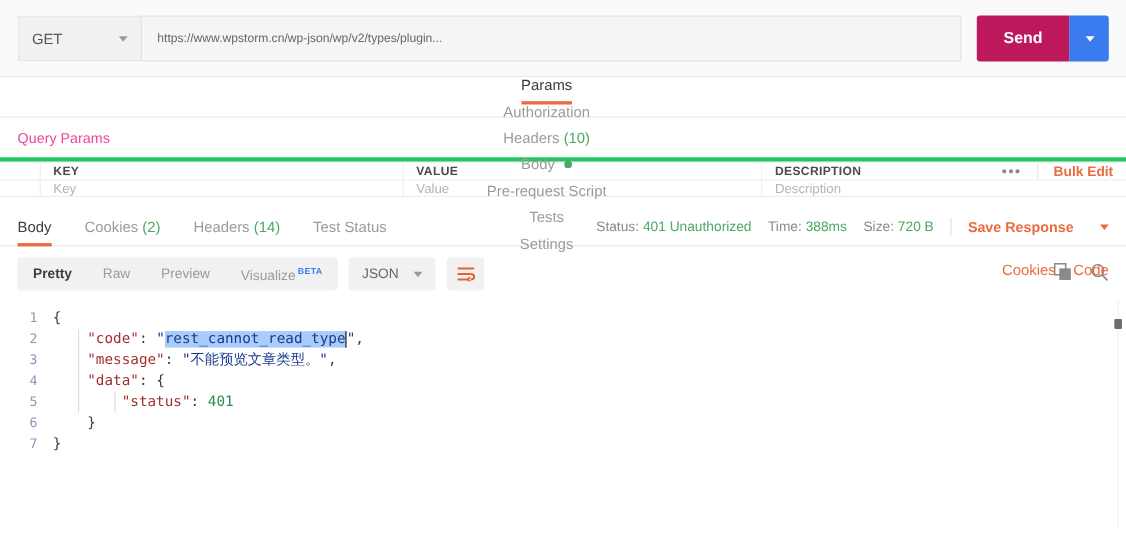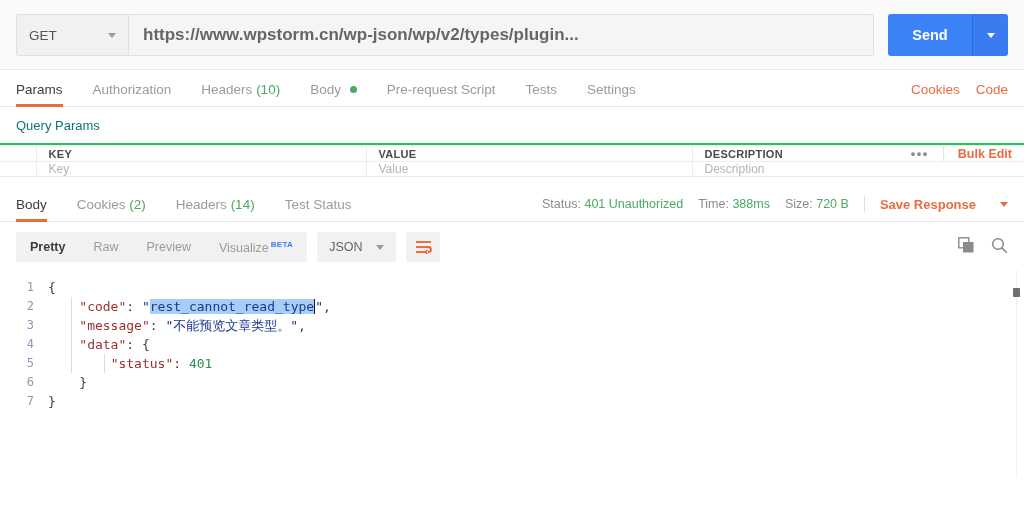--- a/index.html
+++ b/index.html
@@ -40,28 +40,27 @@
     border-top: 5px solid #9a9a9a;
     display: inline-block;
   }
   .url-input {
     flex: 1; height: 42px;
     background: #f5f5f5;
     border: 1px solid #e0e0e0;
     border-radius: 0 3px 3px 0;
     padding: 0 14px;
     font-family: "Liberation Sans", sans-serif;
-    font-size: 17px;
+    font-size: 11px;
     color: #666;
     outline: none;
-    font-weight: bold;
   }
   .send-group { display: flex; margin-left: 14px; }
   .send-btn {
-    background: #3b82f6; color: #fff;
+    background: #be185d; color: #fff;
     border: none; height: 42px; width: 84px;
     border-radius: 3px 0 0 3px;
     font-size: 14.5px; font-weight: bold;
     font-family: "Liberation Sans", sans-serif;
     cursor: pointer;
   }
   .send-caret {
     background: #3a7bf0; width: 36px; height: 42px;
     border-radius: 0 3px 3px 0;
     border-left: 1px solid #2f6cd8;
@@ -82,26 +81,27 @@
   .save-caret {
     background: #eeeeee; width: 34px; height: 42px;
     border: 1px solid #e0e0e0;
     border-radius: 0 3px 3px 0;
     display: flex; align-items: center; justify-content: center;
     cursor: pointer;
   }
 
   
   .req-tabs {
-    display: flex; align-items: flex-end;
+    display: flex; align-items: center;
     height: 37px;
     border-bottom: 1px solid #e8e8e8;
     background: #fff;
     padding: 0 16px;
     position: relative;
+    flex-direction: column;
   }
   .rtab {
     padding: 0 0 9px 0; margin-right: 30px;
     font-size: 13.5px; color: #9b9b9b;
     cursor: pointer; position: relative;
     white-space: nowrap;
   }
   .rtab.active { color: #3c3c3c; }
   .rtab.active:after {
     content: ""; position: absolute;
@@ -116,22 +116,22 @@
   }
   .tab-right {
     margin-left: auto; display: flex; gap: 16px;
     padding-bottom: 9px;
   }
   .tab-right span { color: #eb6b41; font-size: 13.5px; cursor: pointer; }
 
   
   .qp-title {
     padding: 11px 16px 10px 16px;
-    font-size: 13px; color: #0f766e;
-    border-bottom: 2px solid #22c55e;
+    font-size: 13px; color: #ec4899;
+    border-bottom: 4px solid #22c55e;
   }
   .tbl { width: 100%; border-collapse: collapse; }
   .tbl td {
     border: 1px solid #ededed;
     border-left: none;
     height: 15px;
     padding: 0 12px;
     font-size: 12px;
   }
   .tbl tr td:first-child { border-left: none; width: 36px; padding: 0; }

